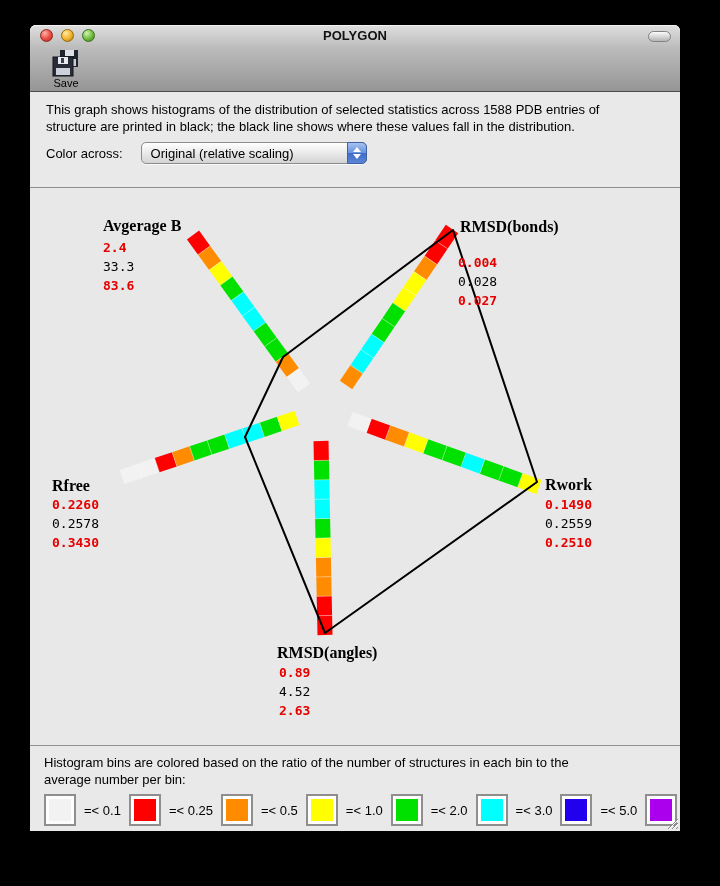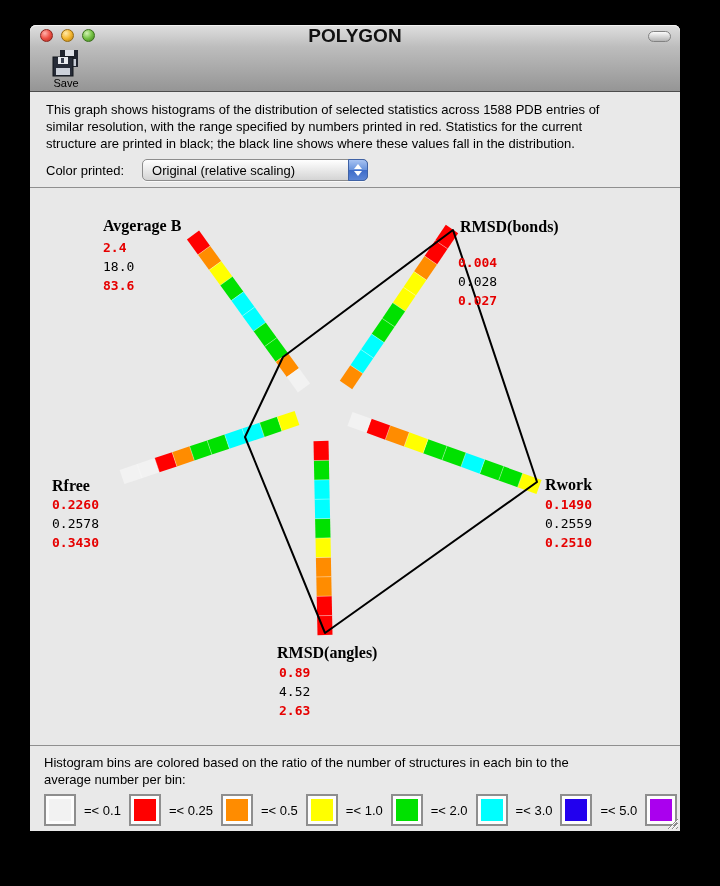--- a/index.html
+++ b/index.html
@@ -21,21 +21,21 @@
     box-shadow:inset 0 1px 0 #f2f2f2;
     position:relative;
   }
   .traffic { position:absolute; left:10px; top:4px; display:flex; gap:8px; }
   .light { width:13px; height:13px; border-radius:50%; }
   .light.red    { background:radial-gradient(circle at 35% 30%, #ffb3ac 0%, #ee5045 50%, #a92c22 100%); border:1px solid #8e241c; }
   .light.yellow { background:radial-gradient(circle at 35% 30%, #ffe9a8 0%, #f5b72f 50%, #ad7a14 100%); border:1px solid #96690f; }
   .light.green  { background:radial-gradient(circle at 35% 30%, #d2f3b2 0%, #74c143 50%, #3f7c1d 100%); border:1px solid #39701a; }
   .wtitle {
     position:absolute; left:0; right:0; top:0; height:22px; line-height:22px;
-    text-align:center; font-size:19px; font-weight:bold; color:#111;
+    text-align:center; font-size:13px; font-weight:bold; color:#111;
   }
   .pill {
     position:absolute; right:9px; top:6px; width:23px; height:11px; border-radius:6px;
     background:linear-gradient(#fbfbfb,#b4b4b4); border:1px solid #828282;
   }
   
   .toolbar {
     height:45px; background:linear-gradient(#bdbdbd,#959595);
     border-bottom:1px solid #4c4c4c; position:relative;
   }
@@ -115,25 +115,24 @@
         <rect x="10" y="9" width="3" height="5" fill="#3a4150"></rect>
         <rect x="5" y="19" width="14" height="7" fill="#ccd1da"></rect>
       </svg>
       <span>Save</span>
     </div>
   </div>
 
   <div class="info-panel">
     <div class="desc">
       <div>This graph shows histograms of the distribution of selected statistics across 1588 PDB entries of</div>
-      <div>similar resolution, with the range specified by numbers printed in red.  Statistics for the current</div>
       <div>structure are printed in black; the black line shows where these values fall in the distribution.</div>
     </div>
     <div class="scheme-row">
-      <span>Color printed:</span>
+      <span>Color across:</span>
       <div class="popup">
         <span class="popup-text">Original (relative scaling)</span>
         <span class="popup-arrows">
           <span class="tri-up"></span>
             <span class="tri-down"></span>
         </span>
       </div>
     </div>
   </div>
 
@@ -234,21 +233,21 @@
         <line x1="229.60393894013697" y1="234.69303922921986" x2="234.39606105986303" y2="248.90696077078016" stroke="rgba(255,255,255,0.35)" stroke-width="1"></line>
         <line x1="249.5" y1="235.9" x2="267" y2="230" stroke="#ffff00" stroke-width="15"></line>
         <line x1="247.10393894013697" y1="228.79303922921986" x2="251.89606105986303" y2="243.00696077078015" stroke="rgba(255,255,255,0.35)" stroke-width="1"></line>
         <polygon points="253,169 423,42 507,294 295,445 215,249" fill="none" stroke="#000" stroke-width="2" stroke-linejoin="round"></polygon>
       </svg>
     <div id="axis-labels">
         <div class="axis-block" style="left: 73px; top: 29px;">
           <div class="axis-title">Avgerage B</div>
           <div style="position: relative; left: 0px; top: 0px;">
             <div class="axis-val val-red">2.4</div>
-            <div class="axis-val val-black">18.0</div>
+            <div class="axis-val val-black">33.3</div>
             <div class="axis-val val-red">83.6</div>
           </div>
         </div>
         <div class="axis-block" style="left: 430px; top: 30px;">
           <div class="axis-title">RMSD(bonds)</div>
           <div style="position: relative; left: -2px; top: 14px;">
             <div class="axis-val val-red">0.004</div>
             <div class="axis-val val-black">0.028</div>
             <div class="axis-val val-red">0.027</div>
           </div>

